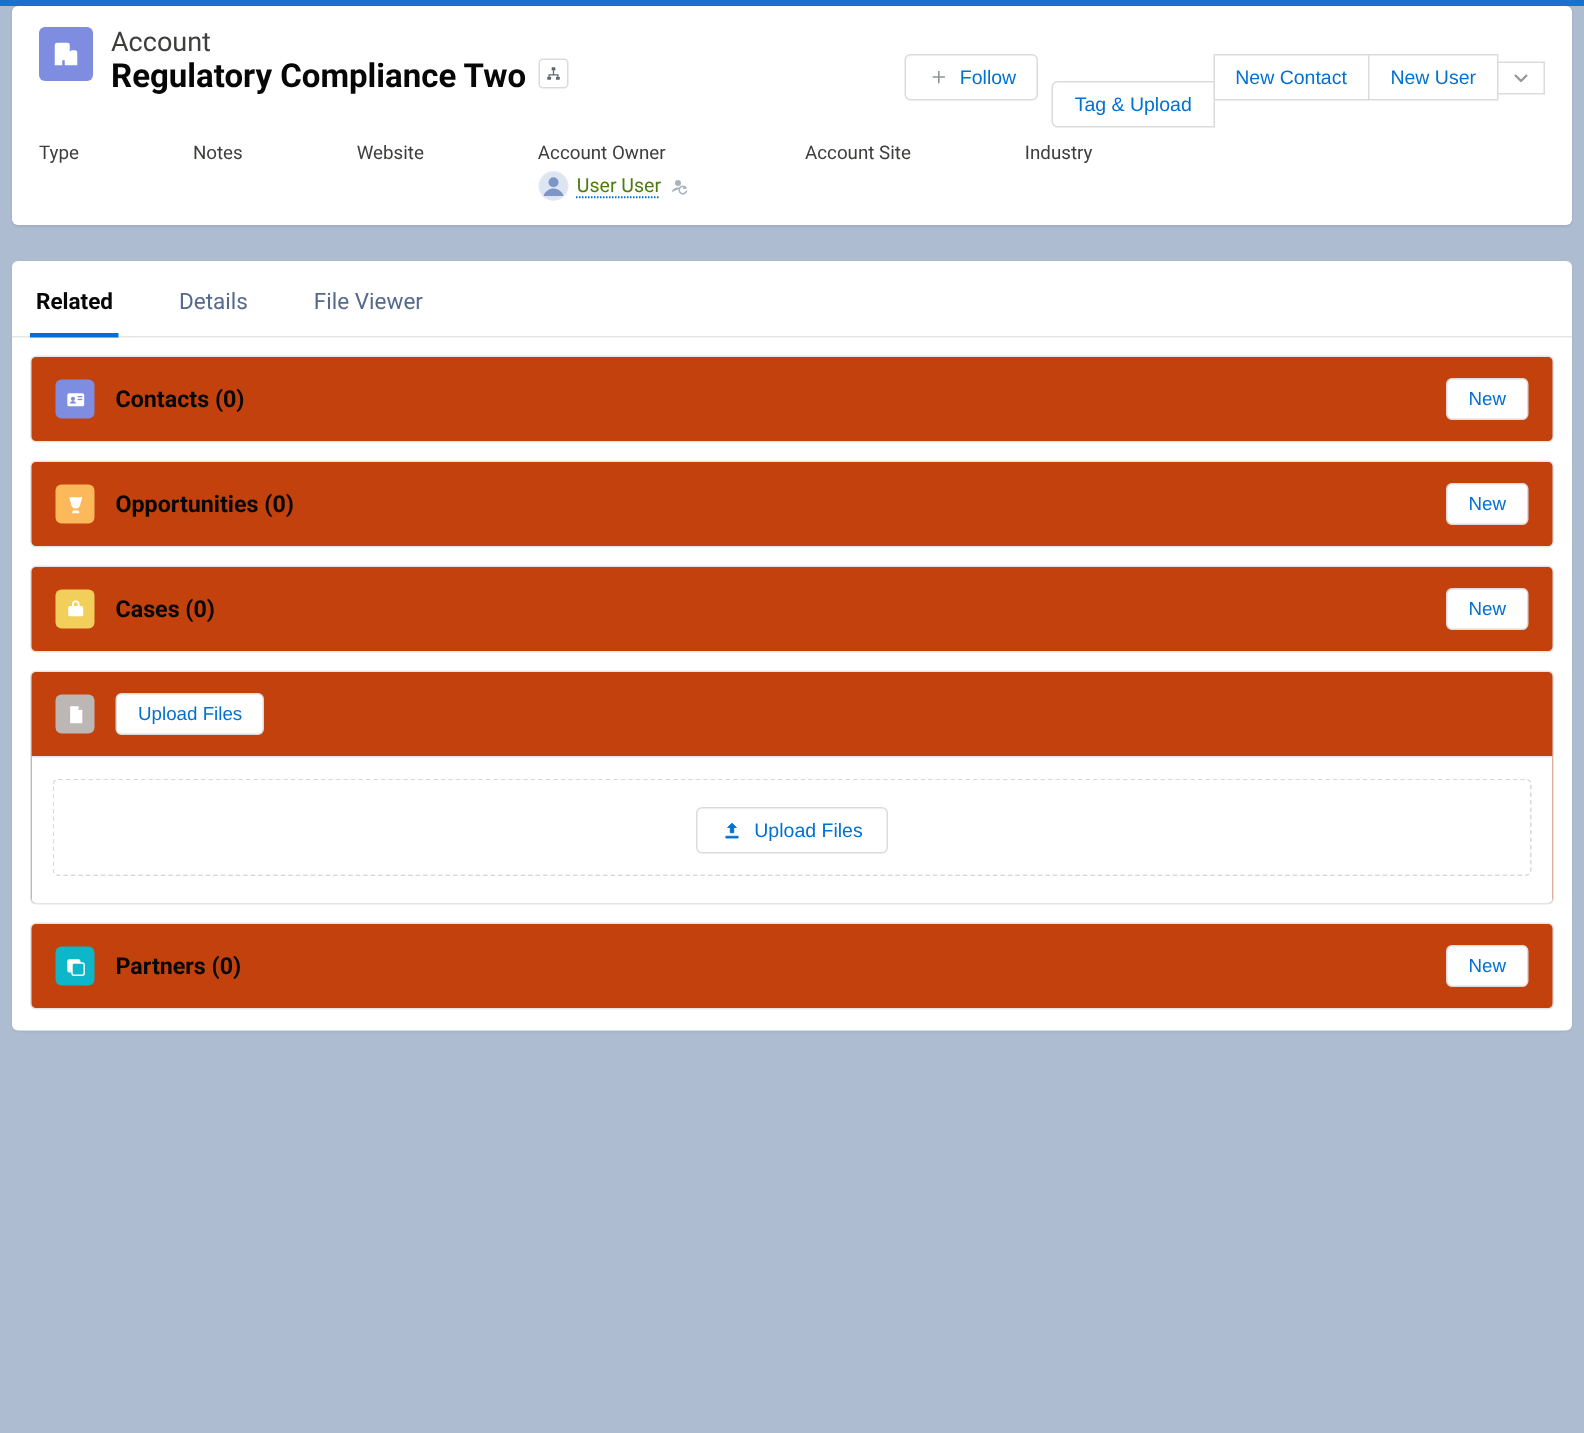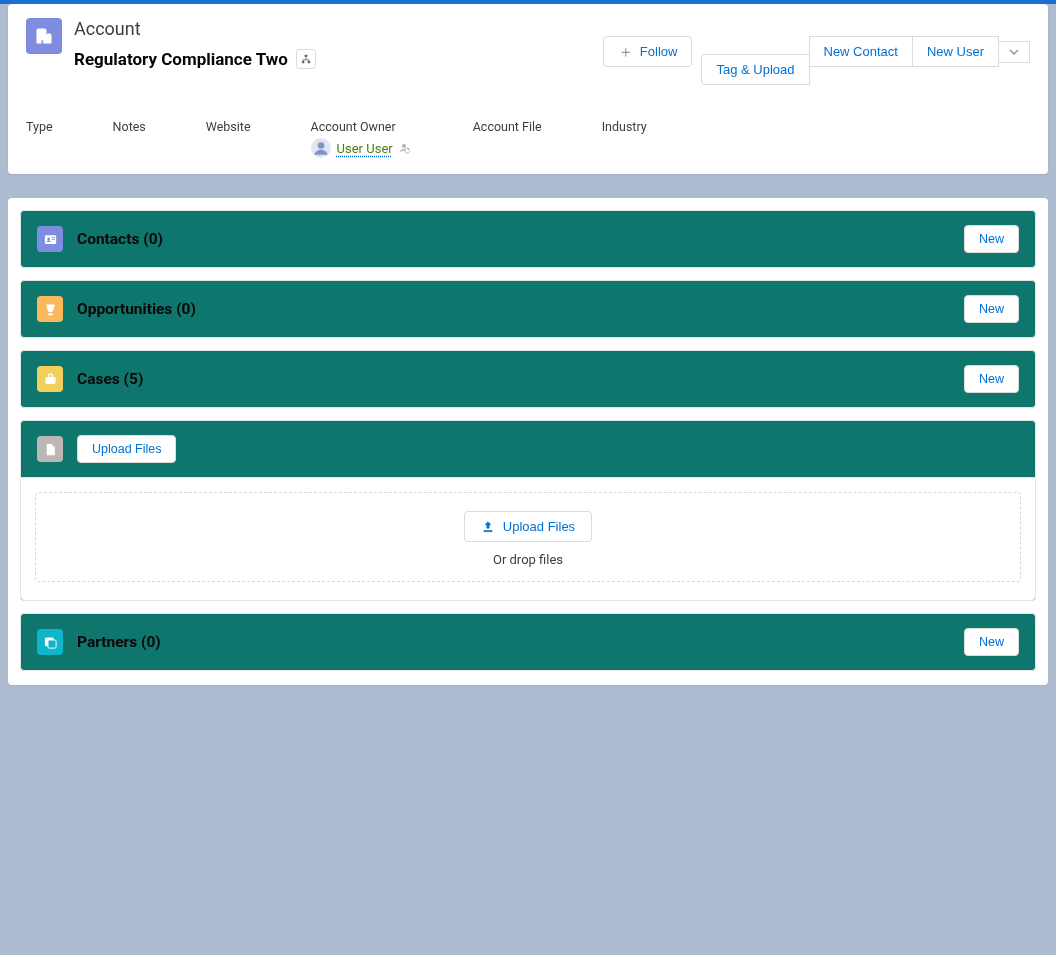--- a/index.html
+++ b/index.html
@@ -32,22 +32,22 @@
     background: #7f8de1;
     border-radius: 4px;
     display: flex; align-items: center; justify-content: center;
     margin-right: 12px;
     flex-shrink: 0;
   }
   .entity-icon svg { width: 20px; height: 20px; fill: #fff; }
   .title-block { flex-grow: 1; }
   .object-label { font-size: 18px; color: #3e3e3c; }
   .record-title {
-    font-size: 17px; font-weight: 700; color: #080707;
-    display: flex; align-items: flex-start; margin-top: 10px;
+    font-size: 22px; font-weight: 700; color: #080707;
+    display: flex; align-items: flex-start;
   }
   .hierarchy-btn {
     width: 20px; height: 20px;
     border: 1px solid #dddbda;
     border-radius: 3px;
     background: #fff;
     margin-left: 8px;
     display: inline-flex; align-items: center; justify-content: center;
     font-size: 10px; color: #5b6770;
     cursor: pointer;
@@ -75,22 +75,21 @@
   .btn.follow .plus { color:#919699; margin-right:6px; font-weight:400; font-size:16px; line-height:13px; }
   .btn.caret {
     padding: 7px 10px;
     border-top-right-radius: 4px;
     border-bottom-right-radius: 4px;
     color: #706e6b;
   }
   .field-row {
     display: flex;
     padding: 0 34px 16px 18px;
-    gap: 0;
-    margin-top: 24px;
+    gap: 16px;
   }
   .field {
     margin-right: 60px;
   }
   .field-label {
     font-size: 12.5px;
     color: #3e3e3c;
     margin-bottom: 4px;
   }
   .owner-val {
@@ -131,21 +130,21 @@
     font-size: 15px;
     color: #54698d;
     cursor: pointer;
     border-bottom: 3px solid transparent;
     margin-bottom: -1px;
   }
   .tab.active { color: #080707; font-weight: 700; border-bottom-color: #0070d2; }
 
   .cards { padding: 12px 12px 0 12px; display:flex; flex-direction:column; gap:12px; }
   .card {
-    background: #0f766e;
+    background: #c2410c;
     border: 1px solid #e5e5e5;
     border-radius: 4px;
     overflow: hidden;
   }
   .card-head {
     display: flex;
     align-items: center;
     padding: 14px 16px;
   }
   .card-icon {
@@ -244,31 +243,36 @@
           <svg width="12" height="12" viewBox="0 0 24 24" fill="#a8b3bd">
               <circle cx="10" cy="8" r="4"></circle>
               <path d="M2 20c0-4 4-6 8-6 1.5 0 2.8.3 4 .8"></path>
               <path d="M18 12v3h3" stroke="#a8b3bd" stroke-width="2" fill="none"></path>
               <path d="M21 15a5 5 0 10.5 3" stroke="#a8b3bd" stroke-width="2" fill="none"></path>
             </svg>
         </span>
       </div>
     </div>
     <div class="field">
-      <div class="field-label">Account File</div>
+      <div class="field-label">Account Site</div>
     </div>
     <div class="field">
       <div class="field-label">Industry</div>
     </div>
   </div>
 </div>
 
 <div class="gap-strip"></div>
 
 <div class="main-panel">
+  <div class="tabs">
+    <div class="tab active">Related</div>
+    <div class="tab">Details</div>
+    <div class="tab">File Viewer</div>
+  </div>
 
   <div class="cards">
 
     <div class="card">
       <div class="card-head">
         <div class="card-icon ci-contacts">
           <svg viewBox="0 0 24 24">
               <rect x="3" y="5" width="18" height="14" rx="2"></rect>
               <circle cx="9" cy="11" r="2.2" fill="#7f8de1"></circle>
               <path d="M5.5 16c.5-1.8 2-2.7 3.5-2.7s3 .9 3.5 2.7" fill="#7f8de1"></path>
@@ -294,21 +298,21 @@
     </div>
 
     <div class="card">
       <div class="card-head">
         <div class="card-icon ci-cases">
           <svg viewBox="0 0 24 24">
               <rect x="4" y="8" width="16" height="11" rx="2"></rect>
               <path d="M9 8V6a3 3 0 016 0v2" fill="none" stroke="#fff" stroke-width="2"></path>
             </svg>
         </div>
-        <div class="card-title">Cases (5)</div>
+        <div class="card-title">Cases (0)</div>
         <div class="card-action"><button class="btn">New</button></div>
       </div>
     </div>
 
     <div class="card">
       <div class="card-head">
         <div class="card-icon ci-notes">
           <svg viewBox="0 0 24 24">
               <path d="M6 3h9l4 4v14H6V3z"></path>
               <path d="M15 3v4h4" fill="#bcb7b5"></path>
@@ -319,21 +323,20 @@
       <div class="dropzone-wrap">
         <div class="dropzone">
           <button class="btn">
             <span class="upload-icon">
               <svg viewBox="0 0 24 24">
                   <path d="M12 3l5 5h-3v6h-4V8H7l5-5zM5 18h14v2H5v-2z"></path>
                 </svg>
             </span>
             <span>Upload Files</span>
           </button>
-          <div class="hint">Or drop files</div>
         </div>
       </div>
     </div>
 
     <div class="card">
       <div class="card-head">
         <div class="card-icon ci-partners">
           <svg viewBox="0 0 24 24">
               <rect x="3" y="4" width="14" height="14" rx="2"></rect>
               <rect x="8" y="8" width="13" height="13" rx="2" fill="#0eb6c9" stroke="#fff" stroke-width="1.5"></rect>

